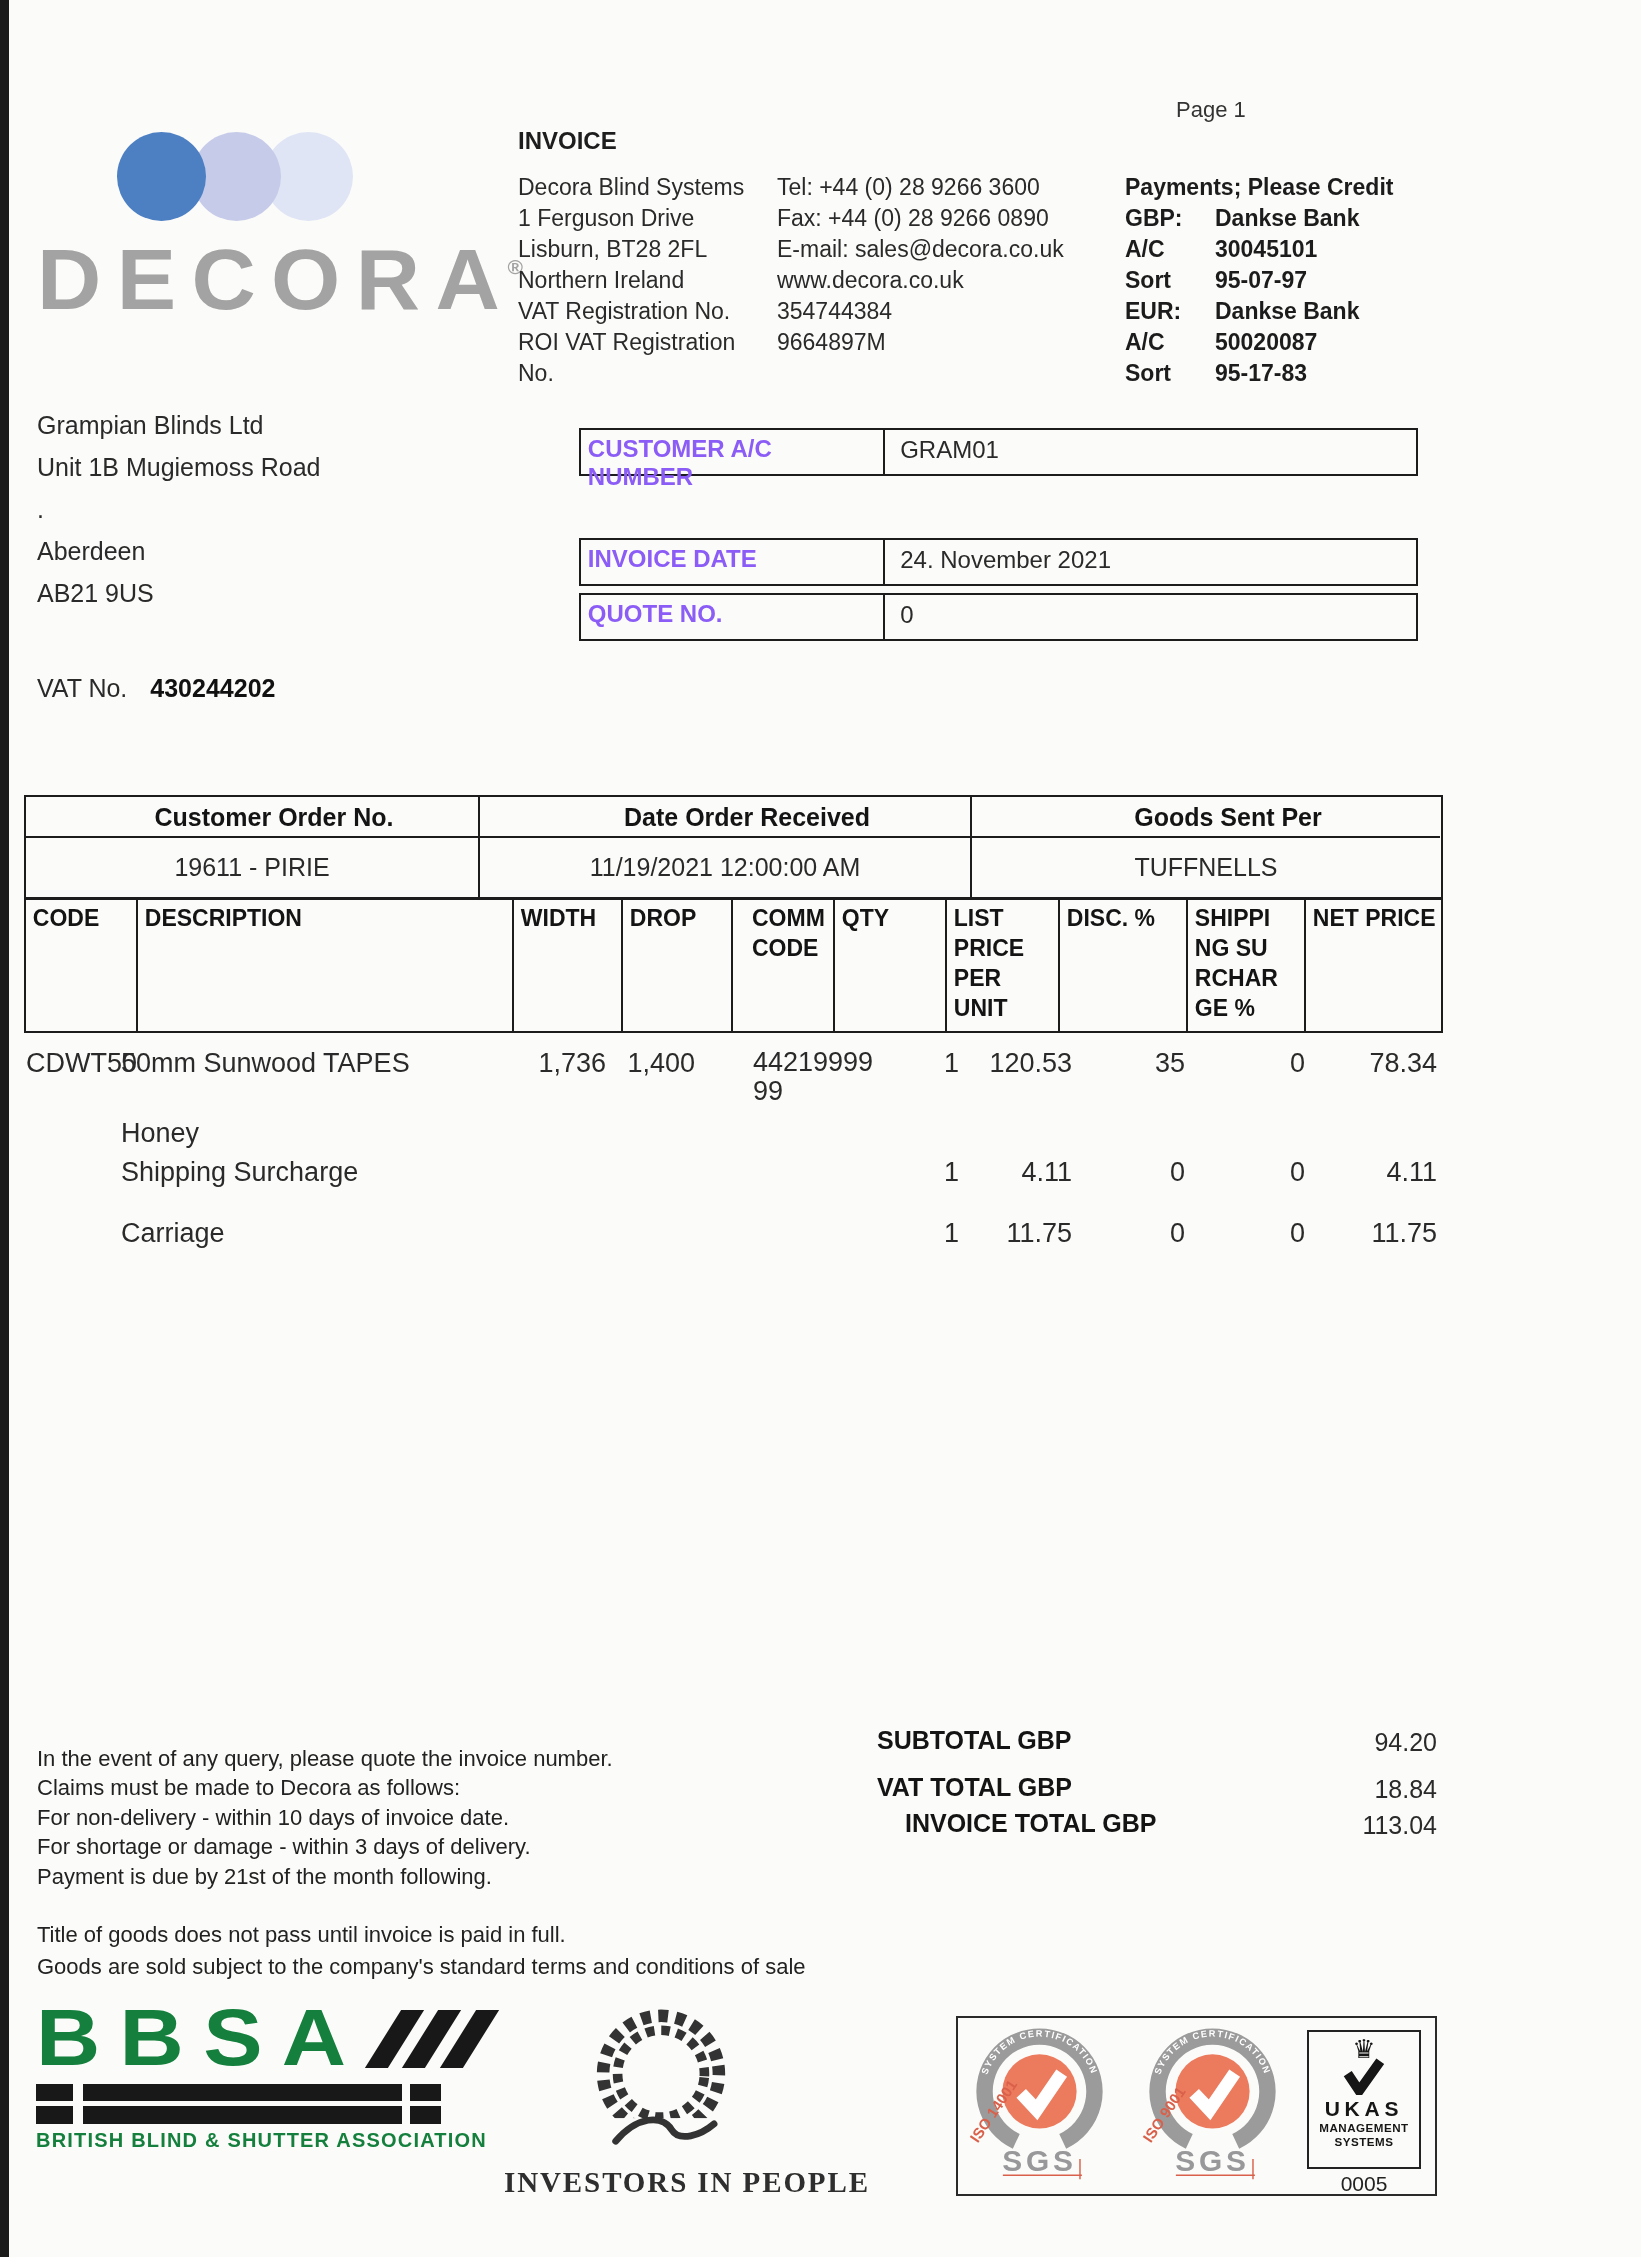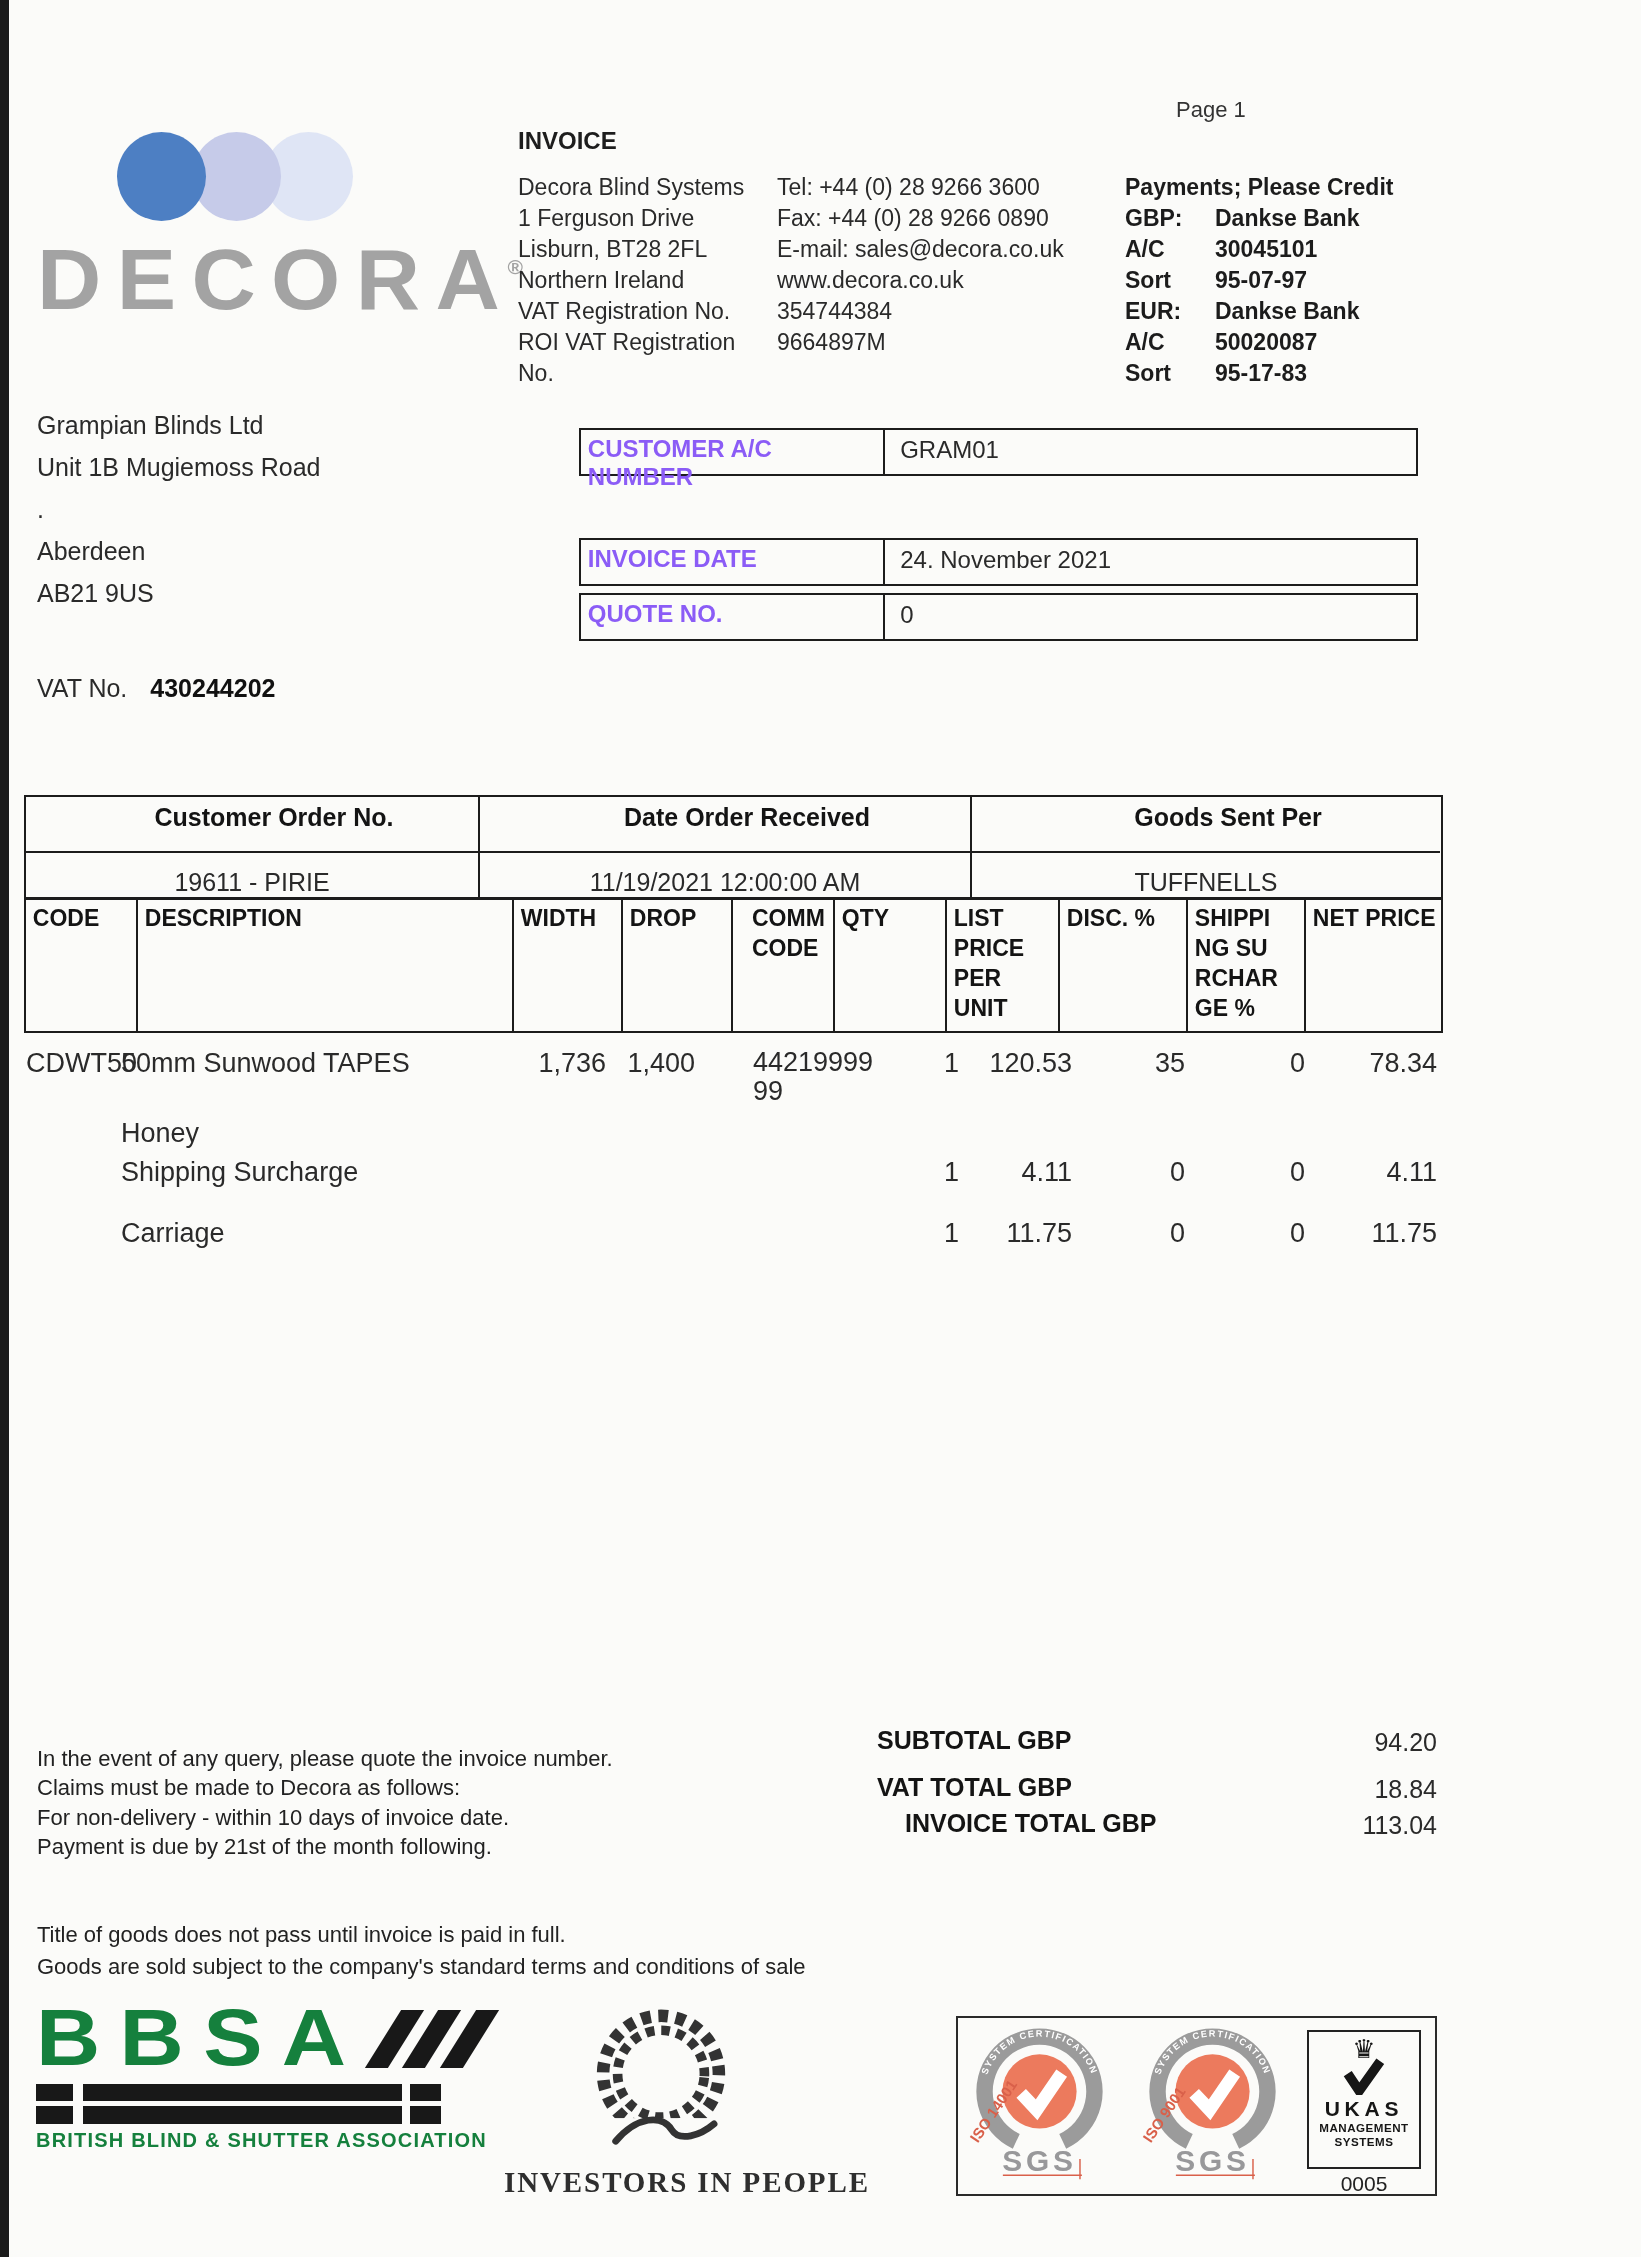--- a/index.html
+++ b/index.html
@@ -36,21 +36,21 @@
   .infobox{position:absolute;left:579px;width:835px;height:44px;border:2.9px solid #1c1c1c;
            display:flex;background:transparent;}
   .infobox .lbl{width:295px;border-right:2.9px solid #1c1c1c;font-weight:bold;font-size:24px;
                 padding:4.8px 0 0 6.8px;color:#8b5cf6;}
   .infobox .val{font-size:24px;padding:5.8px 0 0 15.4px;}
 
   .order-head{position:absolute;left:24px;top:795px;width:1415px;height:100px;
               border:2.9px solid #1c1c1c;display:flex;}
   .ohcol{height:100%;}
   .ohcol.b{border-right:2.9px solid #1c1c1c;}
-  .oh-title{height:56px;border-bottom:2.9px solid #1c1c1c;text-align:center;font-weight:bold;
+  .oh-title{height:41px;border-bottom:2.9px solid #1c1c1c;text-align:center;font-weight:bold;
             font-size:25px;padding-top:5.8px;box-sizing:border-box;color:#141414;padding-left:44px;}
   .oh-val{text-align:center;font-size:25px;padding-top:15.4px;}
 
   .cols-head{position:absolute;left:24px;top:898px;width:1415px;height:131px;
              border:2.9px solid #1c1c1c;display:flex;}
   .ch{border-right:2.9px solid #1c1c1c;font-weight:bold;font-size:23px;color:#141414;
       padding:3.9px 3.9px 0 6.8px;line-height:1.3;box-sizing:border-box;}
   .ch.last{border-right:none;flex:1;}
   .ch.wrapall{word-break:break-all;padding-right:25px;}
 
@@ -251,20 +251,21 @@
   <div class="tot-val" style="top:1728px;">94.20</div>
   <div class="tot-lbl" style="top:1773px;">VAT TOTAL GBP</div>
   <div class="tot-val" style="top:1775px;">18.84</div>
   <div class="tot-lbl" style="top:1809px;margin-left:28px;">INVOICE TOTAL GBP</div>
   <div class="tot-val" style="top:1811px;">113.04</div>
 
   <div class="terms" style="top:1744px;">
     <div>In the event of any query, please quote the invoice number.</div>
     <div>Claims must be made to Decora as follows:</div>
     <div>For non-delivery - within 10 days of invoice date.</div>
+    <div>For shortage or damage - within 3 days of delivery.</div>
     <div>Payment is due by 21st of the month following.</div>
   </div>
   <div class="terms terms2" style="top:1919px;">
     <div>Title of goods does not pass until invoice is paid in full.</div>
     <div>Goods are sold subject to the company's standard terms and conditions of sale</div>
   </div>
 
   <div class="bbsa">
     <div class="bbsa-row1">
       <div class="bbsa-text">BBSA</div>

